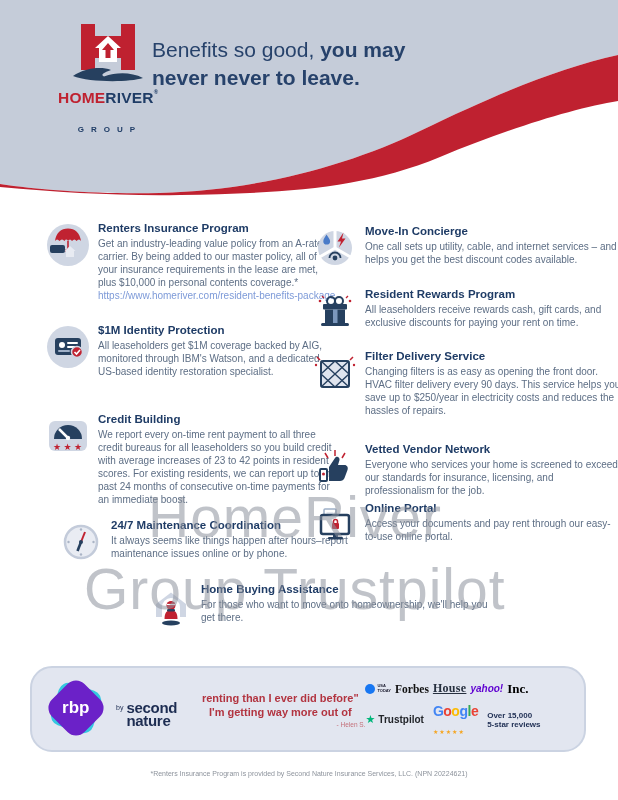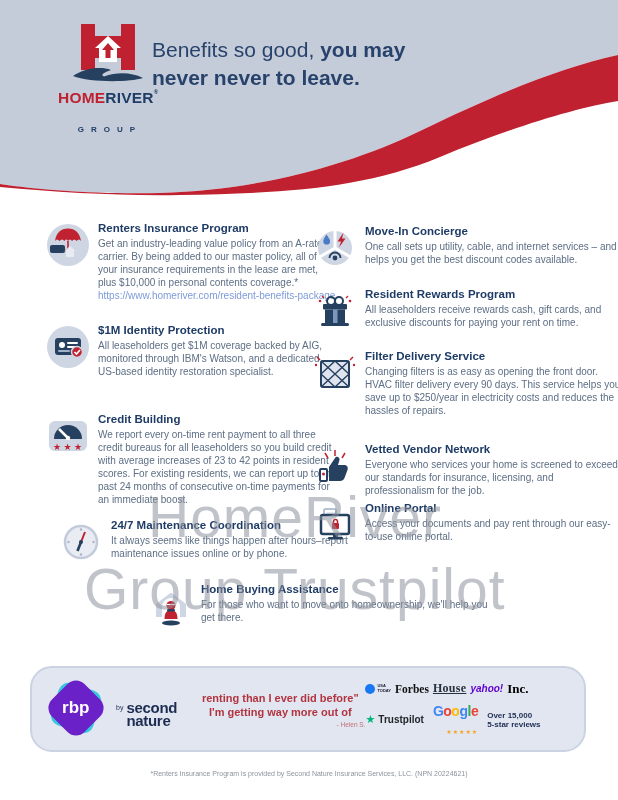--- a/index.html
+++ b/index.html
@@ -54,21 +54,21 @@
   .usat .dot{width:10px;height:10px;border-radius:50%;background:#1877f2;}
   .usat .t{font-size:4px;font-weight:700;color:#1a1a2e;line-height:4.5px;}
   .forbes{font-family:"Liberation Serif",serif;font-weight:700;font-size:11.5px;color:#111;}
   .house{font-family:"Liberation Serif",serif;font-weight:700;font-size:12px;color:#27303f;letter-spacing:.3px;text-decoration:underline;}
   .yahoo{font-weight:700;font-size:10px;color:#5f01d1;font-style:italic;}
   .inc{font-family:"Liberation Serif",serif;font-weight:700;font-size:13px;color:#000;}
   .press-row2{display:flex;align-items:center;gap:9px;margin-top:5px;}
   .tp{display:flex;align-items:center;gap:3px;}
   .tp .star{color:#00b67a;font-size:11px;}
   .tp .t{font-size:10px;font-weight:700;color:#22252a;}
-  .goog{text-align:right;}
+  .goog{text-align:left;}
   .goog .word{font-size:14px;font-weight:700;letter-spacing:-.5px;line-height:12px;}
   .goog .stars{font-size:6px;color:#f5a623;letter-spacing:1px;line-height:6px;}
   .g1{color:#4285F4}.g2{color:#EA4335}.g3{color:#FBBC05}.g4{color:#4285F4}.g5{color:#34A853}.g6{color:#EA4335}
   .rev{font-size:8px;font-weight:700;color:#1d2d52;line-height:9px;}
 
   .disclaimer{position:absolute;left:0;top:770px;width:100%;text-align:center;
               font-size:7px;color:#8d939c;z-index:3;}
 </style>
 </head>
 <body>

